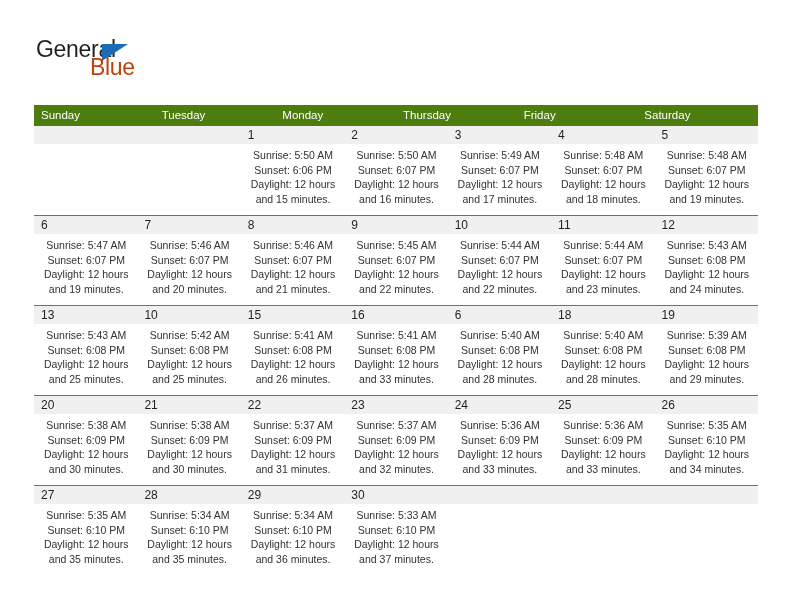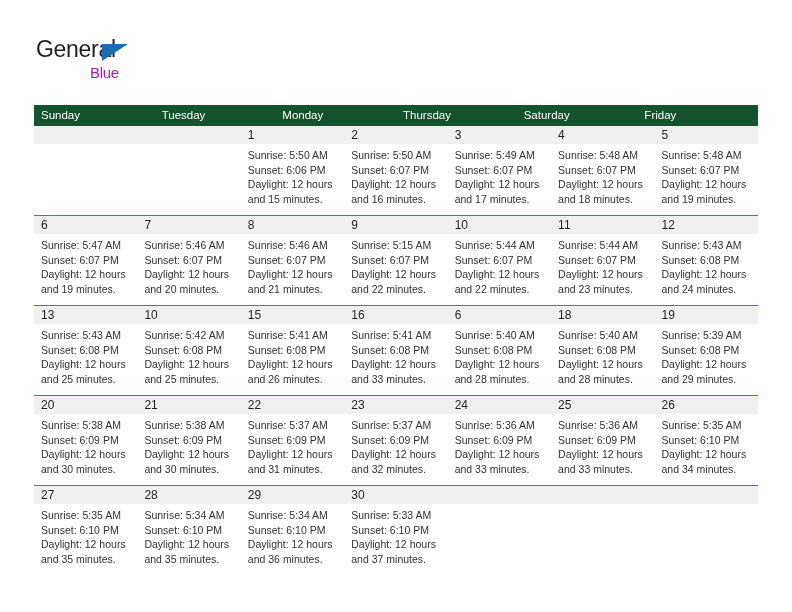--- a/index.html
+++ b/index.html
@@ -42,24 +42,24 @@
   .logo-tri {
     position: absolute;
     left: 66px;
     top: 8px;
     width: 0; height: 0;
     border-left: 26px solid #1b6cb5;
     border-bottom: 17px solid transparent;
   }
   .logo-blue {
     position: absolute;
-    left: 54px; top: 28px;
-    font-size: 15px;
+    left: 54px; top: 18px;
+    font-size: 23px;
     letter-spacing: -0.3px;
-    color: #a21caf;
+    color: #c2410c;
     font-family: "Liberation Sans", sans-serif;
   }
 
   .title-block {
     position: absolute;
     right: 36px;
     top: 30px;
     text-align: right;
   }
   .cal-title {
@@ -78,21 +78,21 @@
 
   
   .calendar {
     position: absolute;
     left: 34px;
     top: 105px;
     width: 724px;
   }
   .weekday-row {
     display: flex;
-    background: #14532d;
+    background: #4d7c0f;
     height: 21px;
   }
   .weekday-cell {
     flex: 1 1 0;
     color: #ffffff;
     font-size: 11.5px;
     line-height: 21px;
     padding-left: 7px;
     box-sizing: border-box;
     overflow: hidden;
@@ -121,20 +121,21 @@
     line-height: 18px;
     padding-left: 7px;
     color: #231f20;
     box-sizing: border-box;
   }
   .day-cell.empty .day-num-band {
     background: #f0f0f0;
   }
   .day-lines {
     padding: 4px 6px 0 7px;
+    text-align: center;
   }
   .day-line {
     font-size: 10.5px;
     line-height: 14.6px;
     color: #333132;
     white-space: nowrap;
   }
 </style>
 </head>
 <body>
@@ -146,22 +147,22 @@
     <span class="logo-blue">Blue</span>
   </div>
 </div>
 
 <div class="calendar">
   <div class="weekday-row" id="weekday-row">
       <div class="weekday-cell">Sunday</div>
       <div class="weekday-cell">Tuesday</div>
       <div class="weekday-cell">Monday</div>
       <div class="weekday-cell">Thursday</div>
+      <div class="weekday-cell">Friday</div>
       <div class="weekday-cell">Saturday</div>
-      <div class="weekday-cell">Friday</div>
     </div>
   <div id="weeks-container">
       <div class="week-row">
         <div class="day-cell empty">
           <div class="day-num-band"></div>
           <div class="day-lines"></div>
         </div>
         <div class="day-cell empty">
           <div class="day-num-band"></div>
           <div class="day-lines"></div>
@@ -236,21 +237,21 @@
           <div class="day-lines">
             <div class="day-line">Sunrise: 5:46 AM</div>
             <div class="day-line">Sunset: 6:07 PM</div>
             <div class="day-line">Daylight: 12 hours</div>
             <div class="day-line">and 21 minutes.</div>
           </div>
         </div>
         <div class="day-cell">
           <div class="day-num-band">9</div>
           <div class="day-lines">
-            <div class="day-line">Sunrise: 5:15 AM</div>
+            <div class="day-line">Sunrise: 5:45 AM</div>
             <div class="day-line">Sunset: 6:07 PM</div>
             <div class="day-line">Daylight: 12 hours</div>
             <div class="day-line">and 22 minutes.</div>
           </div>
         </div>
         <div class="day-cell">
           <div class="day-num-band">10</div>
           <div class="day-lines">
             <div class="day-line">Sunrise: 5:44 AM</div>
             <div class="day-line">Sunset: 6:07 PM</div>

